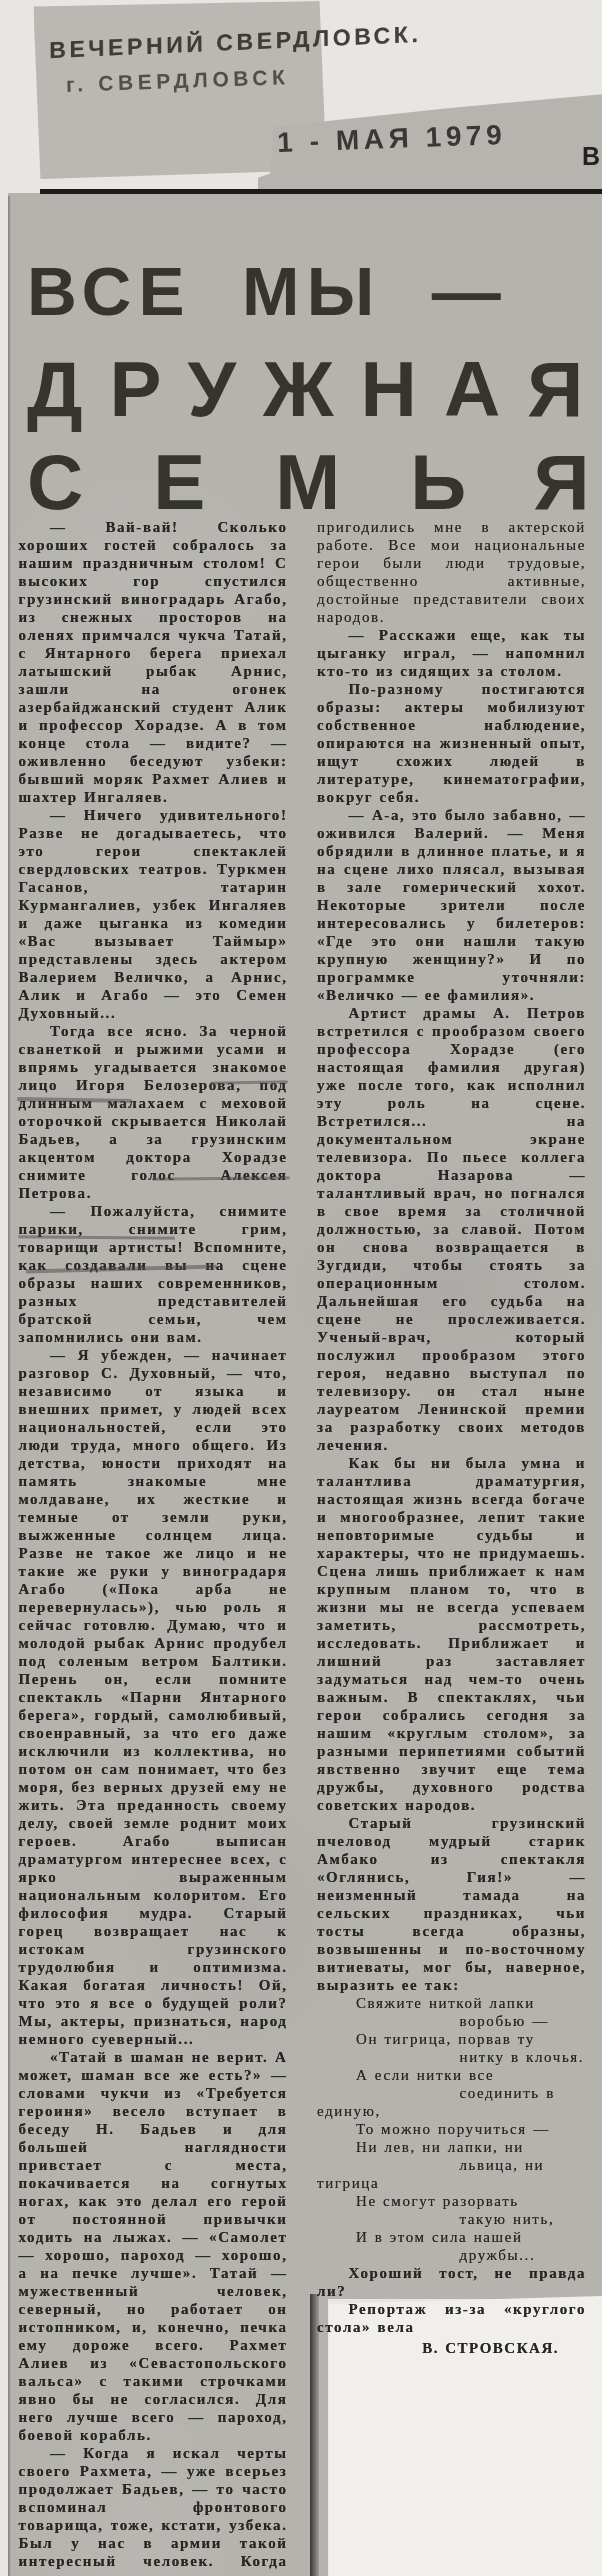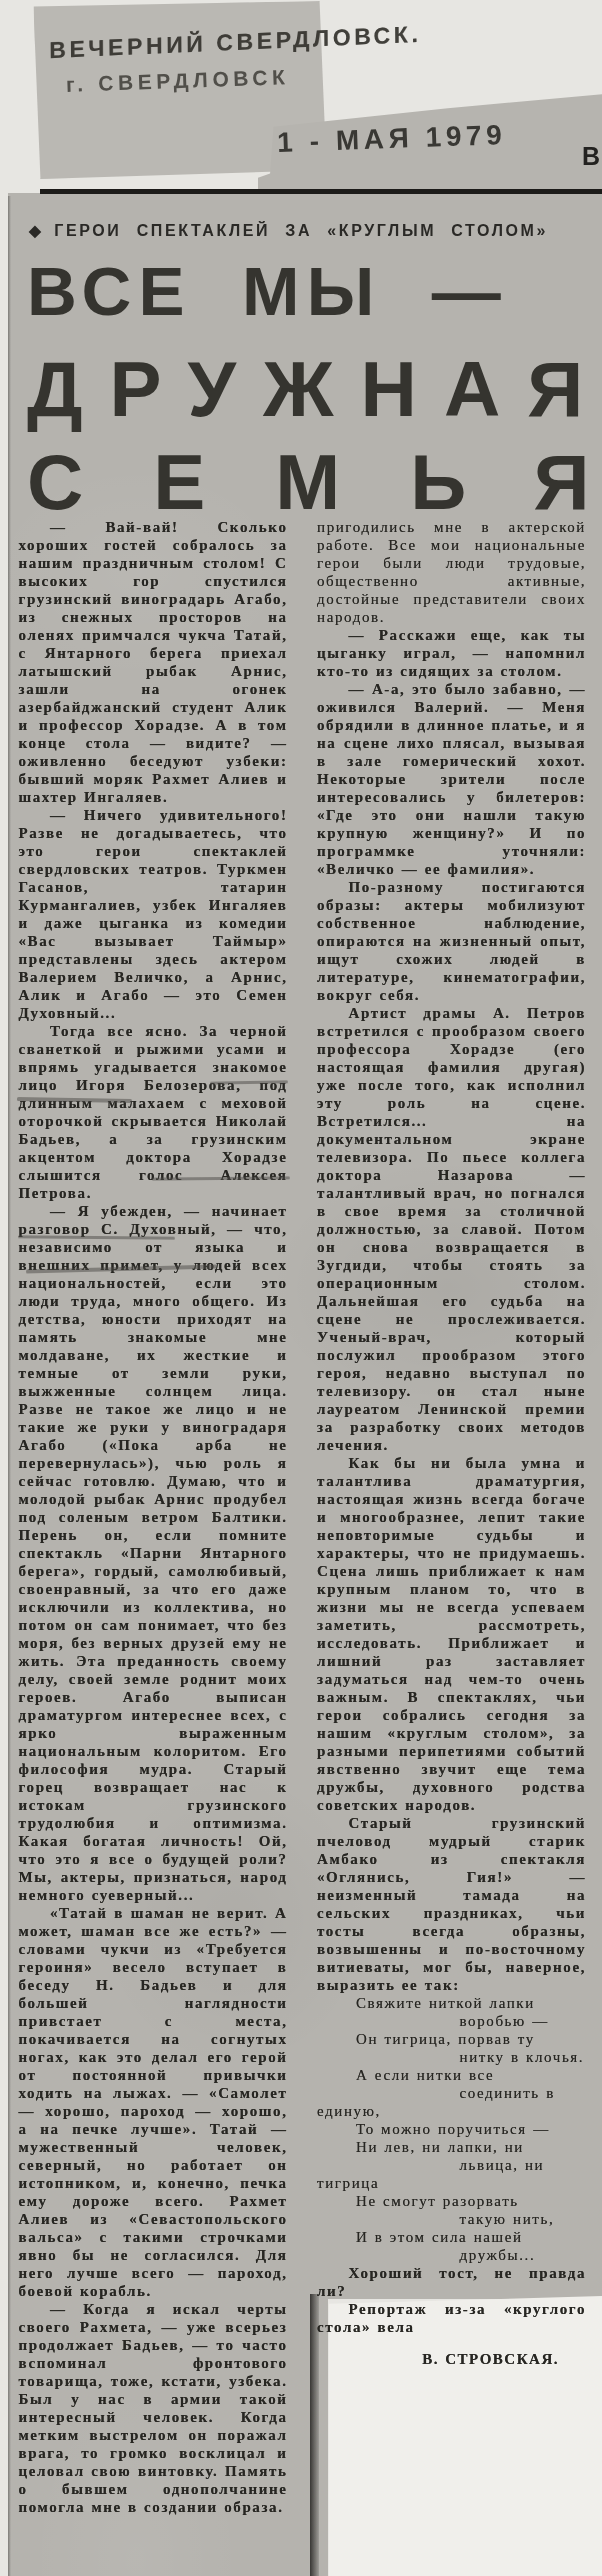--- a/index.html
+++ b/index.html
@@ -56,21 +56,21 @@
       color:#272622;text-align:justify;letter-spacing:1.6px;word-spacing:1px;
       text-shadow:0 0 0.3px rgba(39,38,34,.7);}
   .col-left{left:18.5px;}
   .col-right{left:317px;}
   .bp{margin:0;}
   .bp.para{text-indent:2.1em;font-weight:bold;}
   .bp.cont{text-indent:0;}
   .bp.poem{text-indent:2.6em;text-align:left;}
   .bp.poem2{text-indent:9.5em;text-align:left;}
   .bp.lead{font-weight:bold;text-indent:2.1em;}
-  .bp.byline{font-weight:bold;text-align:right;padding-right:27px;letter-spacing:1.5px;margin-top:14px;}
+  .bp.byline{font-weight:bold;text-align:right;padding-right:27px;letter-spacing:1.5px;margin-top:3px;}
 
   
   .pencil{position:absolute;background:rgba(76,74,70,.5);border-radius:1.5px;filter:blur(0.3px);}
 </style>
 </head>
 <body>
 
 <div class="page">
 
   <div class="piece stamp-patch"></div>
@@ -80,39 +80,39 @@
   <div class="piece white-sheet"></div>
   <div class="piece edge-shadow"></div>
   <div class="piece left-crease"></div>
   <div class="rule"></div>
 
   <div class="stamp-text stamp-l1">ВЕЧЕРНИЙ СВЕРДЛОВСК.</div>
   <div class="stamp-text stamp-l2">г. СВЕРДЛОВСК</div>
   <div class="stamp-text date-stamp">1 - МАЯ 1979</div>
   <div class="stamp-text page-letter">В</div>
 
-  <div class="kicker"><span class="dia">◆</span><span>ГЕРОИ СПЕКТАКЛЕЙ ЗА «КРУГЛЫМ СТОЛОМ»</span></div>
 
   <div class="hl hl1">ВСЕ МЫ —</div>
   <div class="hl hl2">ДРУЖНАЯ</div>
   <div class="hl hl3">СЕМЬЯ</div>
 
   <div class="col col-left">
       <p class="bp para">— Вай-вай! Сколько хороших гостей собралось за нашим праздничным столом! С высоких гор спустился грузинский виноградарь Агабо, из снежных просторов на оленях примчался чукча Татай, с Янтарного берега приехал латышский рыбак Арнис, зашли на огонек азербайджанский студент Алик и профессор Хорадзе. А в том конце стола — видите? — оживленно беседуют узбеки: бывший моряк Рахмет Алиев и шахтер Ингаляев.</p>
       <p class="bp para">— Ничего удивительного! Разве не догадываетесь, что это герои спектаклей свердловских театров. Туркмен Гасанов, татарин Курмангалиев, узбек Ингаляев и даже цыганка из комедии «Вас вызывает Таймыр» представлены здесь актером Валерием Величко, а Арнис, Алик и Агабо — это Семен Духовный...</p>
-      <p class="bp para">Тогда все ясно. За черной сванеткой и рыжими усами и впрямь угадывается знакомое лицо Игоря Белозерова, под длинным малахаем с меховой оторочкой скрывается Николай Бадьев, а за грузинским акцентом доктора Хорадзе слышится голос Алексея Петрова.</p>
+      <p class="bp para">Тогда все ясно. За черной сванеткой и рыжими усами и впрямь угадывается знакомое лицо Игоря Белозерова, под длинным малахаем с меховой оторочкой скрывается Николай Бадьев, а за грузинским акцентом доктора Хорадзе снимите голос Алексея Петрова.</p>
+      <p class="bp para">— Пожалуйста, снимите парики, снимите грим, товарищи артисты! Вспомните, как создавали вы на сцене образы наших современников, разных представителей братской семьи, чем запомнились они вам.</p>
       <p class="bp para">— Я убежден, — начинает разговор С. Духовный, — что, независимо от языка и внешних примет, у людей всех национальностей, если это люди труда, много общего. Из детства, юности приходят на память знакомые мне молдаване, их жесткие и темные от земли руки, выжженные солнцем лица. Разве не такое же лицо и не такие же руки у виноградаря Агабо («Пока арба не перевернулась»), чью роль я сейчас готовлю. Думаю, что и молодой рыбак Арнис продубел под соленым ветром Балтики. Перень он, если помните спектакль «Парни Янтарного берега», гордый, самолюбивый, своенравный, за что его даже исключили из коллектива, но потом он сам понимает, что без моря, без верных друзей ему не жить. Эта преданность своему делу, своей земле роднит моих героев. Агабо выписан драматургом интереснее всех, с ярко выраженным национальным колоритом. Его философия мудра. Старый горец возвращает нас к истокам грузинского трудолюбия и оптимизма. Какая богатая личность! Ой, что это я все о будущей роли? Мы, актеры, признаться, народ немного суеверный...</p>
       <p class="bp para">«Татай в шаман не верит. А может, шаман все же есть?» — словами чукчи из «Требуется героиня» весело вступает в беседу Н. Бадьев и для большей наглядности привстает с места, покачивается на согнутых ногах, как это делал его герой от постоянной привычки ходить на лыжах. — «Самолет — хорошо, пароход — хорошо, а на печке лучше». Татай — мужественный человек, северный, но работает он истопником, и, конечно, печка ему дороже всего. Рахмет Алиев из «Севастопольского вальса» с такими строчками явно бы не согласился. Для него лучше всего — пароход, боевой корабль.</p>
       <p class="bp para">— Когда я искал черты своего Рахмета, — уже всерьез продолжает Бадьев, — то часто вспоминал фронтового товарища, тоже, кстати, узбека. Был у нас в армии такой интересный человек. Когда метким выстрелом он поражал врага, то громко восклицал и целовал свою винтовку. Память о бывшем однополчанине помогла мне в создании образа.</p>
     </div>
   <div class="col col-right">
       <p class="bp cont">пригодились мне в актерской работе. Все мои национальные герои были люди трудовые, общественно активные, достойные представители своих народов.</p>
       <p class="bp para">— Расскажи еще, как ты цыганку играл, — напомнил кто-то из сидящих за столом.</p>
+      <p class="bp para">По-разному постигаются образы: актеры мобилизуют собственное наблюдение, опираются на жизненный опыт, ищут схожих людей в литературе, кинематографии, вокруг себя.</p>
       <p class="bp para">— А-а, это было забавно, — оживился Валерий. — Меня обрядили в длинное платье, и я на сцене лихо плясал, вызывая в зале гомерический хохот. Некоторые зрители после интересовались у билетеров: «Где это они нашли такую крупную женщину?» И по программке уточняли: «Величко — ее фамилия».</p>
-      <p class="bp para">По-разному постигаются образы: актеры мобилизуют собственное наблюдение, опираются на жизненный опыт, ищут схожих людей в литературе, кинематографии, вокруг себя.</p>
       <p class="bp para">Артист драмы А. Петров встретился с прообразом своего профессора Хорадзе (его настоящая фамилия другая) уже после того, как исполнил эту роль на сцене. Встретился... на документальном экране телевизора. По пьесе коллега доктора Назарова — талантливый врач, но погнался в свое время за столичной должностью, за славой. Потом он снова возвращается в Зугдиди, чтобы стоять за операционным столом. Дальнейшая его судьба на сцене не прослеживается. Ученый-врач, который послужил прообразом этого героя, недавно выступал по телевизору. он стал ныне лауреатом Ленинской премии за разработку своих методов лечения.</p>
       <p class="bp para">Как бы ни была умна и талантлива драматургия, настоящая жизнь всегда богаче и многообразнее, лепит такие неповторимые судьбы и характеры, что не придумаешь. Сцена лишь приближает к нам крупным планом то, что в жизни мы не всегда успеваем заметить, рассмотреть, исследовать. Приближает и лишний раз заставляет задуматься над чем-то очень важным. В спектаклях, чьи герои собрались сегодня за нашим «круглым столом», за разными перипетиями событий явственно звучит еще тема дружбы, духовного родства советских народов.</p>
       <p class="bp para">Старый грузинский пчеловод мудрый старик Амбако из спектакля «Оглянись, Гия!» — неизменный тамада на сельских праздниках, чьи тосты всегда образны, возвышенны и по-восточному витиеваты, мог бы, наверное, выразить ее так:</p>
       <p class="bp poem">Свяжите ниткой лапки</p>
       <p class="bp poem2">воробью —</p>
       <p class="bp poem">Он тигрица, порвав ту</p>
       <p class="bp poem2">нитку в клочья.</p>
       <p class="bp poem">А если нитки все</p>
       <p class="bp poem2">соединить в единую,</p>
       <p class="bp poem">То можно поручиться —</p>

